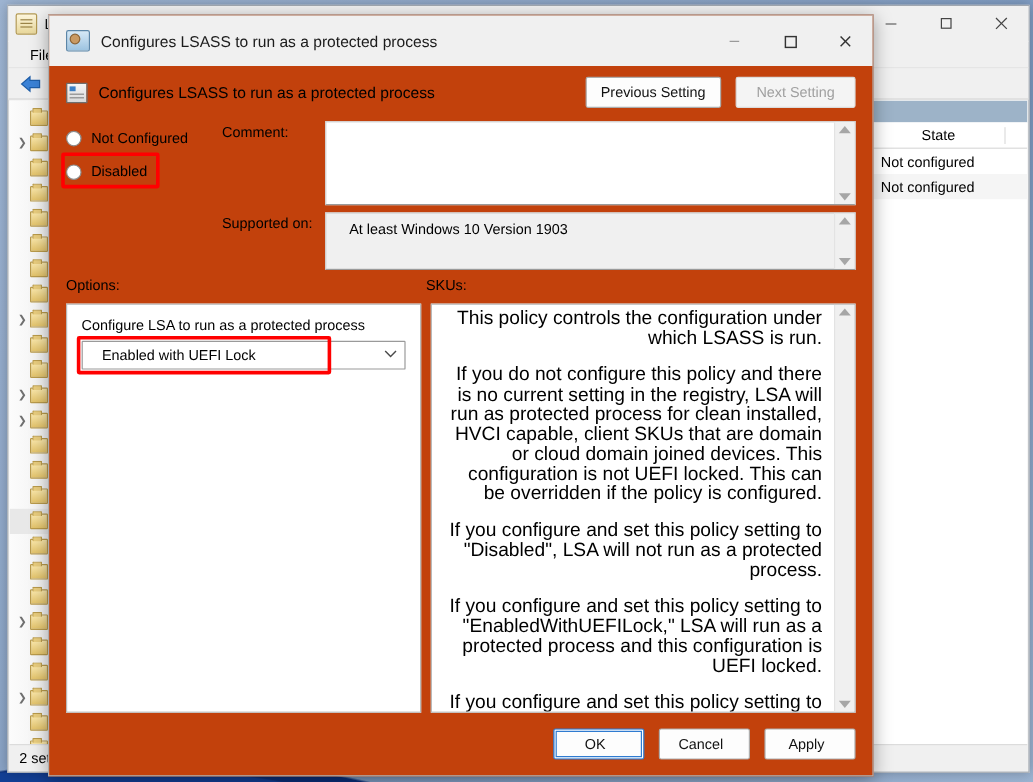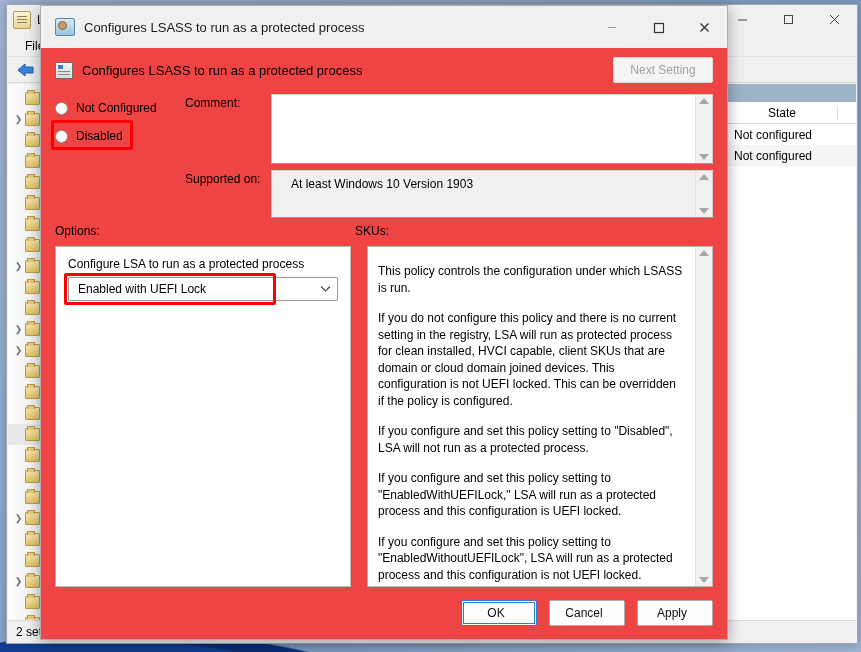--- a/index.html
+++ b/index.html
@@ -106,22 +106,22 @@
   #gpo-selbar { height:18px; background:#9db3c8; }
 
   #gpo-status {
     position:absolute; left:1px; right:1px; bottom:1px; height:22px;
     background:#f0f0f0; border-top:1px solid #dcdcdc;
     display:flex; align-items:center; padding-left:8px; font-size:12px;
   }
 
   
   #dialog {
-    position:absolute; left:40px; top:5px; width:688px; height:635px;
-    background:#ef4444; border:1px solid #adadad;
+    position:absolute; left:40px; top:12px; width:688px; height:635px;
+    background:#c2410c; border:1px solid #adadad;
     box-shadow: 0 3px 14px rgba(0,0,0,.35);
     display:flex; flex-direction:column;
   }
   #dlg-titlebar {
     height:42px; flex:none; background:#f0f0f0; display:flex; align-items:center;
     padding-left:14px;
   }
   #dlg-titlebar .dlg-icon {
     width:20px;height:18px;margin-right:9px;flex:none;position:relative;
     background: linear-gradient(#d6e9f7,#9cc3e0);
@@ -203,40 +203,40 @@
   }
   .arrow-up, .arrow-down {
     width:0;height:0;border-left:5px solid transparent;border-right:5px solid transparent;
   }
   .arrow-up { border-bottom:6px solid #a6a6a6; }
   .arrow-down { border-top:6px solid #a6a6a6; }
 
   #dlg-labels { flex:none; height:22px; display:flex; padding:0 14px; font-size:12px; }
   #dlg-labels .lbl-options { width:300px; }
 
-  #dlg-panes { flex:1; display:flex; padding:0 14px 0 14px; gap:16px; min-height:0; }
+  #dlg-panes { flex:1; display:flex; padding:0 14px 0 14px; gap:8px; min-height:0; }
   .pane {
     background:#fff; border:1px solid #b9b9b9; position:relative; overflow:hidden;
   }
   #options-pane { width:296px; flex:none; padding:10px 12px; }
   #help-pane { flex:1; display:flex; }
   #help-text {
-    flex:1; padding:16px 10px; font-size:12px; line-height:16.5px; overflow:hidden;
+    flex:1; padding:4px 10px; font-size:16px; line-height:16.5px; overflow:hidden;text-align:right;
   }
   #help-text p { margin:0 0 14px 0; }
   #help-scroll {
     width:17px; flex:none; background:#f0f0f0; border-left:1px solid #e3e3e3;
     display:flex; flex-direction:column; justify-content:space-between; align-items:center;
     padding:3px 0;
   }
 
   .opt-label { font-size:12px; margin-bottom:6px; }
   .combo {
     height:24px; background:#fff; border:1px solid #9a9a9a; border-radius:1px;
-    display:flex; align-items:center; padding:0 6px 0 9px; font-size:12px;
+    display:flex; align-items:center; padding:0 6px 0 16px; font-size:12px;
   }
   .combo .caret { margin-left:auto; color:#4a4a4a; font-size:10px; }
 
   #dlg-footer {
     flex:none; height:52px; display:flex; align-items:center; justify-content:flex-end;
     gap:12px; padding:0 14px;
   }
   #dlg-footer .btn { min-width:76px;padding-left:6px; }
   #dlg-footer .btn.ok { min-width:76px; }
 </style>
@@ -448,20 +448,21 @@
             <line x1="10.5" y1="2.5" x2="2.5" y2="10.5" stroke="#333" stroke-width="1.2"></line>
           </svg>
       </div>
     </div>
   </div>
 
   <div id="dlg-header">
     <div class="hdr-icon"></div>
     <div id="dlg-header-text">Configures LSASS to run as a protected process</div>
     <div id="dlg-header-btns">
+      <div class="btn">Previous Setting</div>
       <div class="btn disabled">Next Setting</div>
     </div>
   </div>
 
   <div id="dlg-top">
     <div id="radio-col" style="position:relative;">
       <div class="radio-row">
         <span class="radio"></span>
         <span class="radio-label">Not Configured</span>
       </div>

